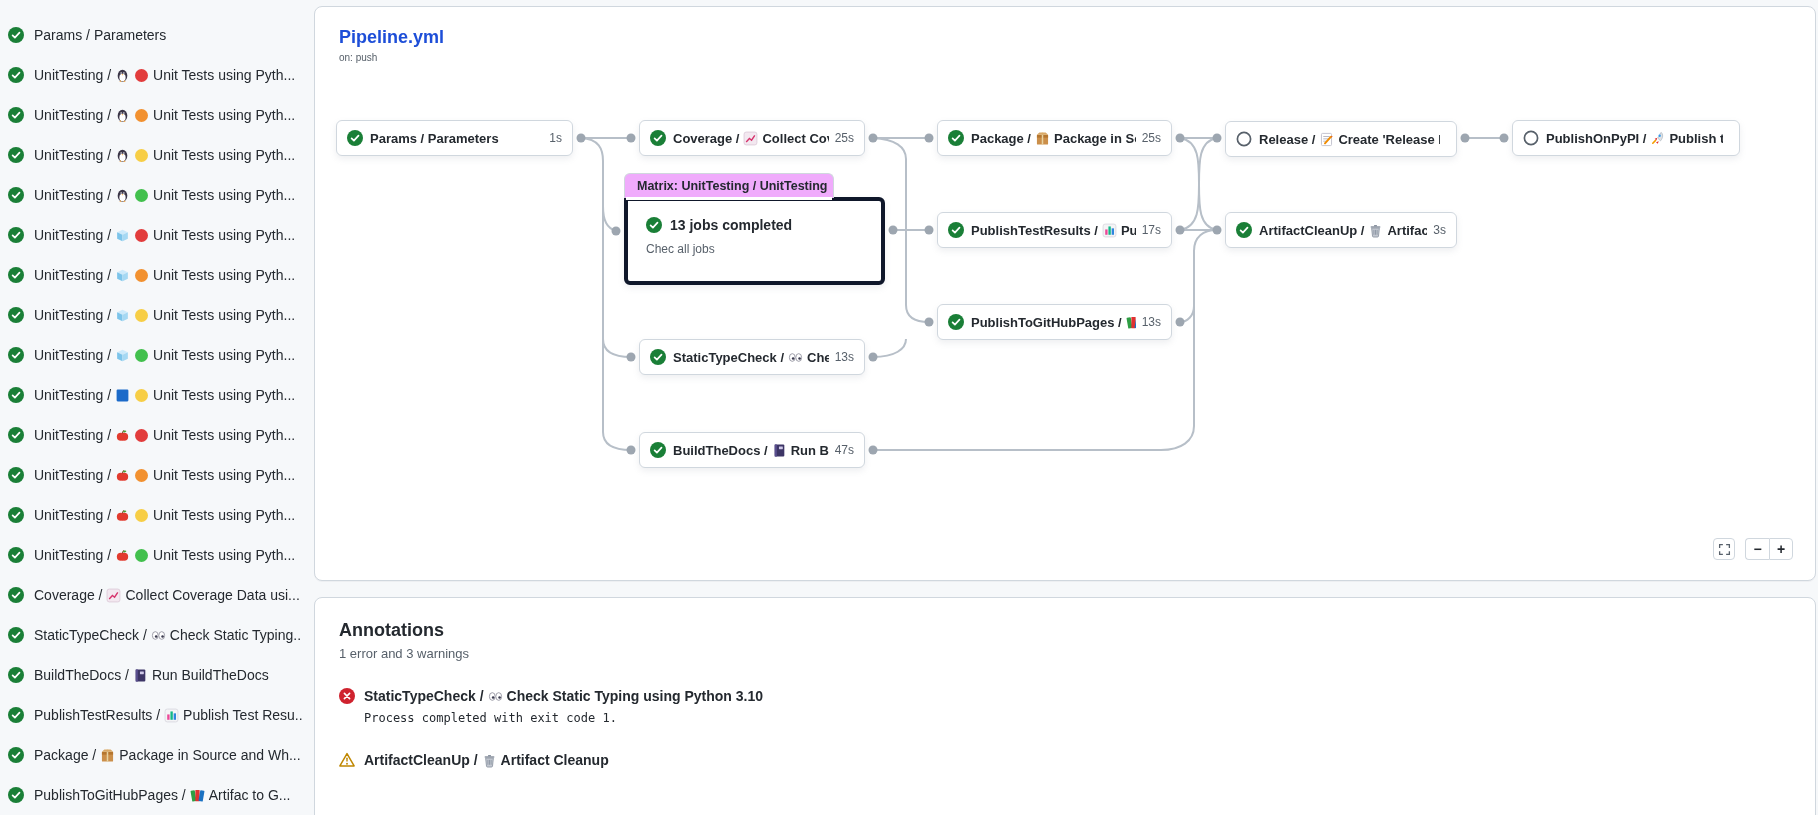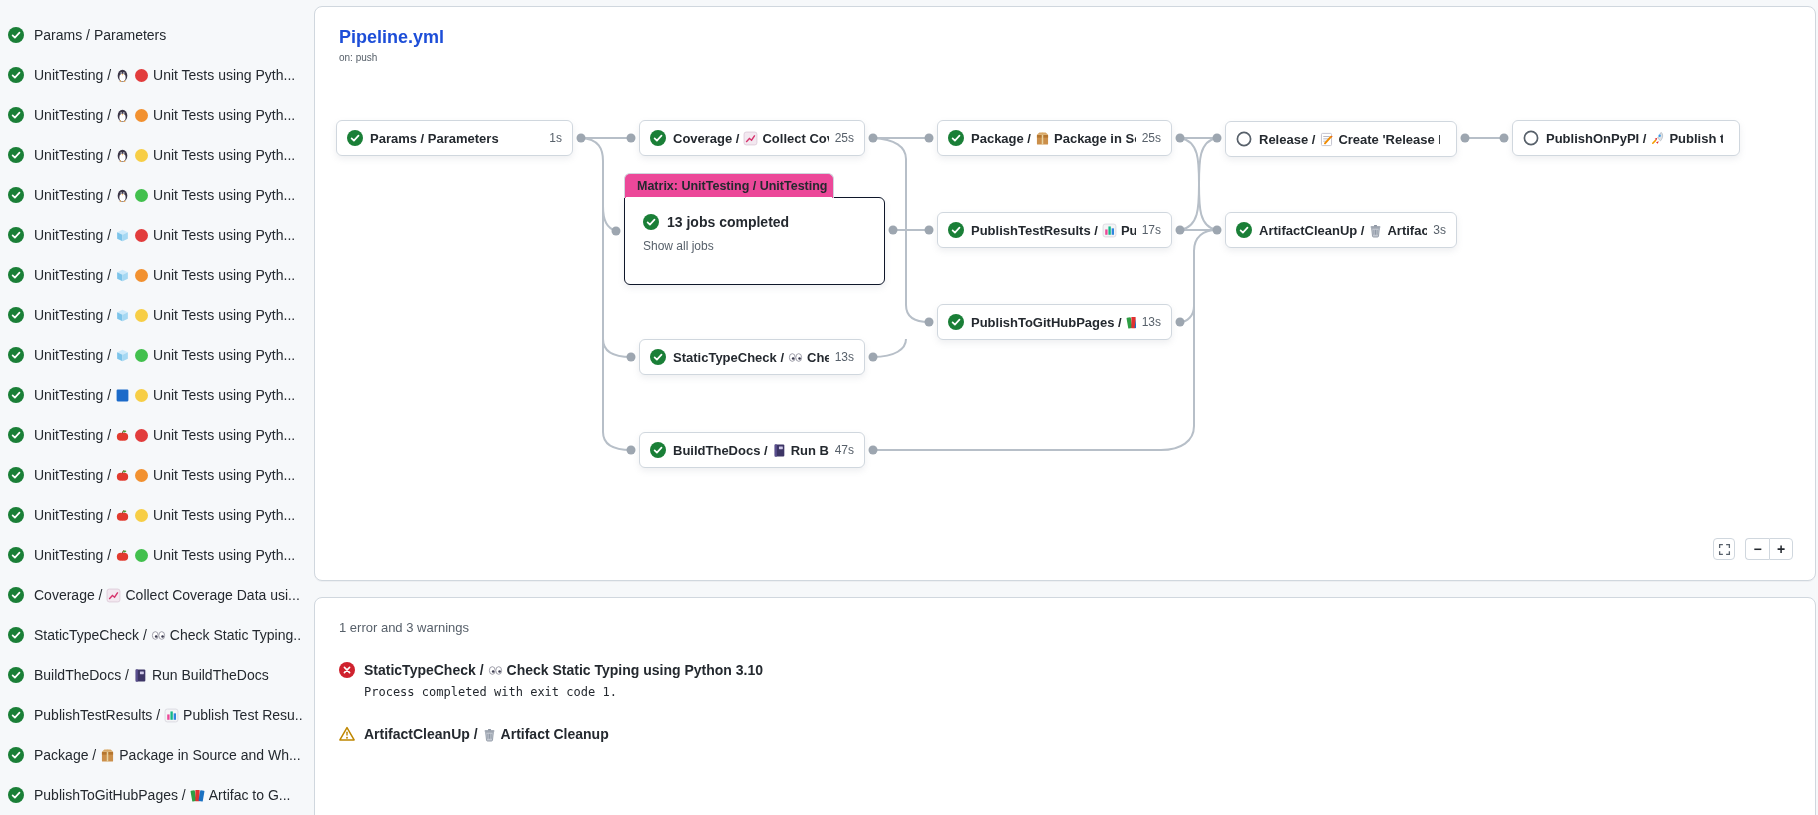--- a/index.html
+++ b/index.html
@@ -35,43 +35,43 @@
   .node { position:absolute; z-index:2; height:36px; background:#fff; border:1px solid #d0d7de;
     border-radius:6px; box-shadow:0 3px 6px rgba(140,149,159,.15); display:flex; align-items:center;
     padding:0 10px; cursor:pointer; }
   .node .st { width:16px; height:16px; flex:0 0 16px; display:inline-flex; }
   .node .nlabel { margin-left:7px; font-size:13px; font-weight:700; color:#24292f; white-space:nowrap; overflow:hidden; display:inline-flex; align-items:center; }
   .node .dur { margin-left:auto; padding-left:6px; font-size:12px; font-weight:400; color:#57606a; }
 
   
   .matrix { position:absolute; left:309px; top:166px; z-index:1; }
   .matrix-tab { position:relative; z-index:2; width:210px; height:25px; line-height:24px; padding:0 12px;
-    background:#ec4899; border:1px solid #d0d7de; border-bottom:none; border-radius:6px 6px 0 0;
+    background:#f0abfc; border:1px solid #d0d7de; border-bottom:none; border-radius:6px 6px 0 0;
     font-size:12.5px; font-weight:700; color:#24292f; white-space:nowrap; }
   .matrix-tab::after { content:""; position:absolute; left:1px; right:1px; bottom:-2px; height:3px; background:#fff; }
-  .matrix-body { width:261px; height:88px; margin-top:-1px; background:#fff; border:1px solid #0f172a;
+  .matrix-body { width:261px; height:88px; margin-top:-1px; background:#fff; border:4px solid #0f172a;
     border-radius:0 6px 6px 6px; box-shadow:0 3px 6px rgba(140,149,159,.15); padding:16px 16px 10px 18px; }
   .matrix-status { display:flex; align-items:center; font-size:14px; font-weight:700; }
   .matrix-status .st { width:16px; height:16px; display:inline-flex; margin-right:8px; }
   .matrix-link { display:inline-block; margin-top:9px; font-size:12px; color:#57606a; cursor:pointer; text-decoration:none; }
 
   
   .graph-controls { position:absolute; right:22px; bottom:20px; z-index:3; display:flex; align-items:center; gap:10px; }
   .gc-btn { height:22px; background:#fff; border:1px solid #d0d7de; border-radius:4px; color:#57606a;
     display:flex; align-items:center; justify-content:center; cursor:pointer; font-size:14px; }
   .fs-btn { width:22px; }
   .zoomgrp { display:flex; }
   .zoomgrp .gc-btn { width:24px; border-radius:0; font-weight:700; color:#24292f; }
   .zoomgrp .gc-btn:first-child { border-radius:4px 0 0 4px; border-right:none; }
   .zoomgrp .gc-btn:last-child { border-radius:0 4px 4px 0; }
 
   
   .ann-card { padding:22px 24px; }
   .ann-title { font-size:18px; font-weight:700; }
-  .ann-summary { font-size:13px; color:#57606a; }
+  .ann-summary { font-size:13px; color:#57606a; margin-top:5px; }
   .ann-item { display:flex; margin-top:26px; }
   .ann-item .st { width:16px; height:16px; flex:0 0 16px; display:inline-flex; margin-top:1px; }
   .ann-body { margin-left:9px; }
   .ann-job { font-size:14px; font-weight:700; display:inline-flex; align-items:center; }
   .ann-msg { margin-top:6px; font-family:"DejaVu Sans Mono","Liberation Mono",monospace; font-size:12px; color:#24292f; }
 </style>
 </head>
 <body>
 
 <div class="page">
@@ -755,38 +755,39 @@
       <div class="matrix-body">
         <div class="matrix-status">
           <span class="st">
               <svg width="16" height="16" viewBox="0 0 16 16">
                 <circle cx="8" cy="8" r="8" fill="#1a7f37"></circle>
                 <path d="M4.6 8.3l2.3 2.3 4.6-5" stroke="#fff" stroke-width="1.7" fill="none" stroke-linecap="round" stroke-linejoin="round"></path>
               </svg>
             </span>
           <span>13 jobs completed</span>
         </div>
-        <a class="matrix-link">Show all jobs</a>
+        <a class="matrix-link">Chec all jobs</a>
       </div>
     </div>
 
     <div class="graph-controls">
       <button class="gc-btn fs-btn">
         <svg width="13" height="13" viewBox="0 0 16 16">
             <path d="M2 6V2h4 M10 2h4v4 M14 10v4h-4 M6 14H2v-4" fill="none" stroke="#57606a" stroke-width="1.6"></path>
           </svg>
       </button>
       <div class="zoomgrp">
         <button class="gc-btn">−</button>
         <button class="gc-btn">+</button>
       </div>
     </div>
   </section>
 
   <section class="card ann-card">
+    <div class="ann-title">Annotations</div>
     <div class="ann-summary">1 error and 3 warnings</div>
 
     <div class="ann-item">
       <span class="st">
           <svg width="16" height="16" viewBox="0 0 16 16">
             <circle cx="8" cy="8" r="8" fill="#cf222e"></circle>
             <path d="M5.4 5.4l5.2 5.2M10.6 5.4l-5.2 5.2" stroke="#fff" stroke-width="1.6" stroke-linecap="round"></path>
           </svg>
         </span>
       <div class="ann-body">

